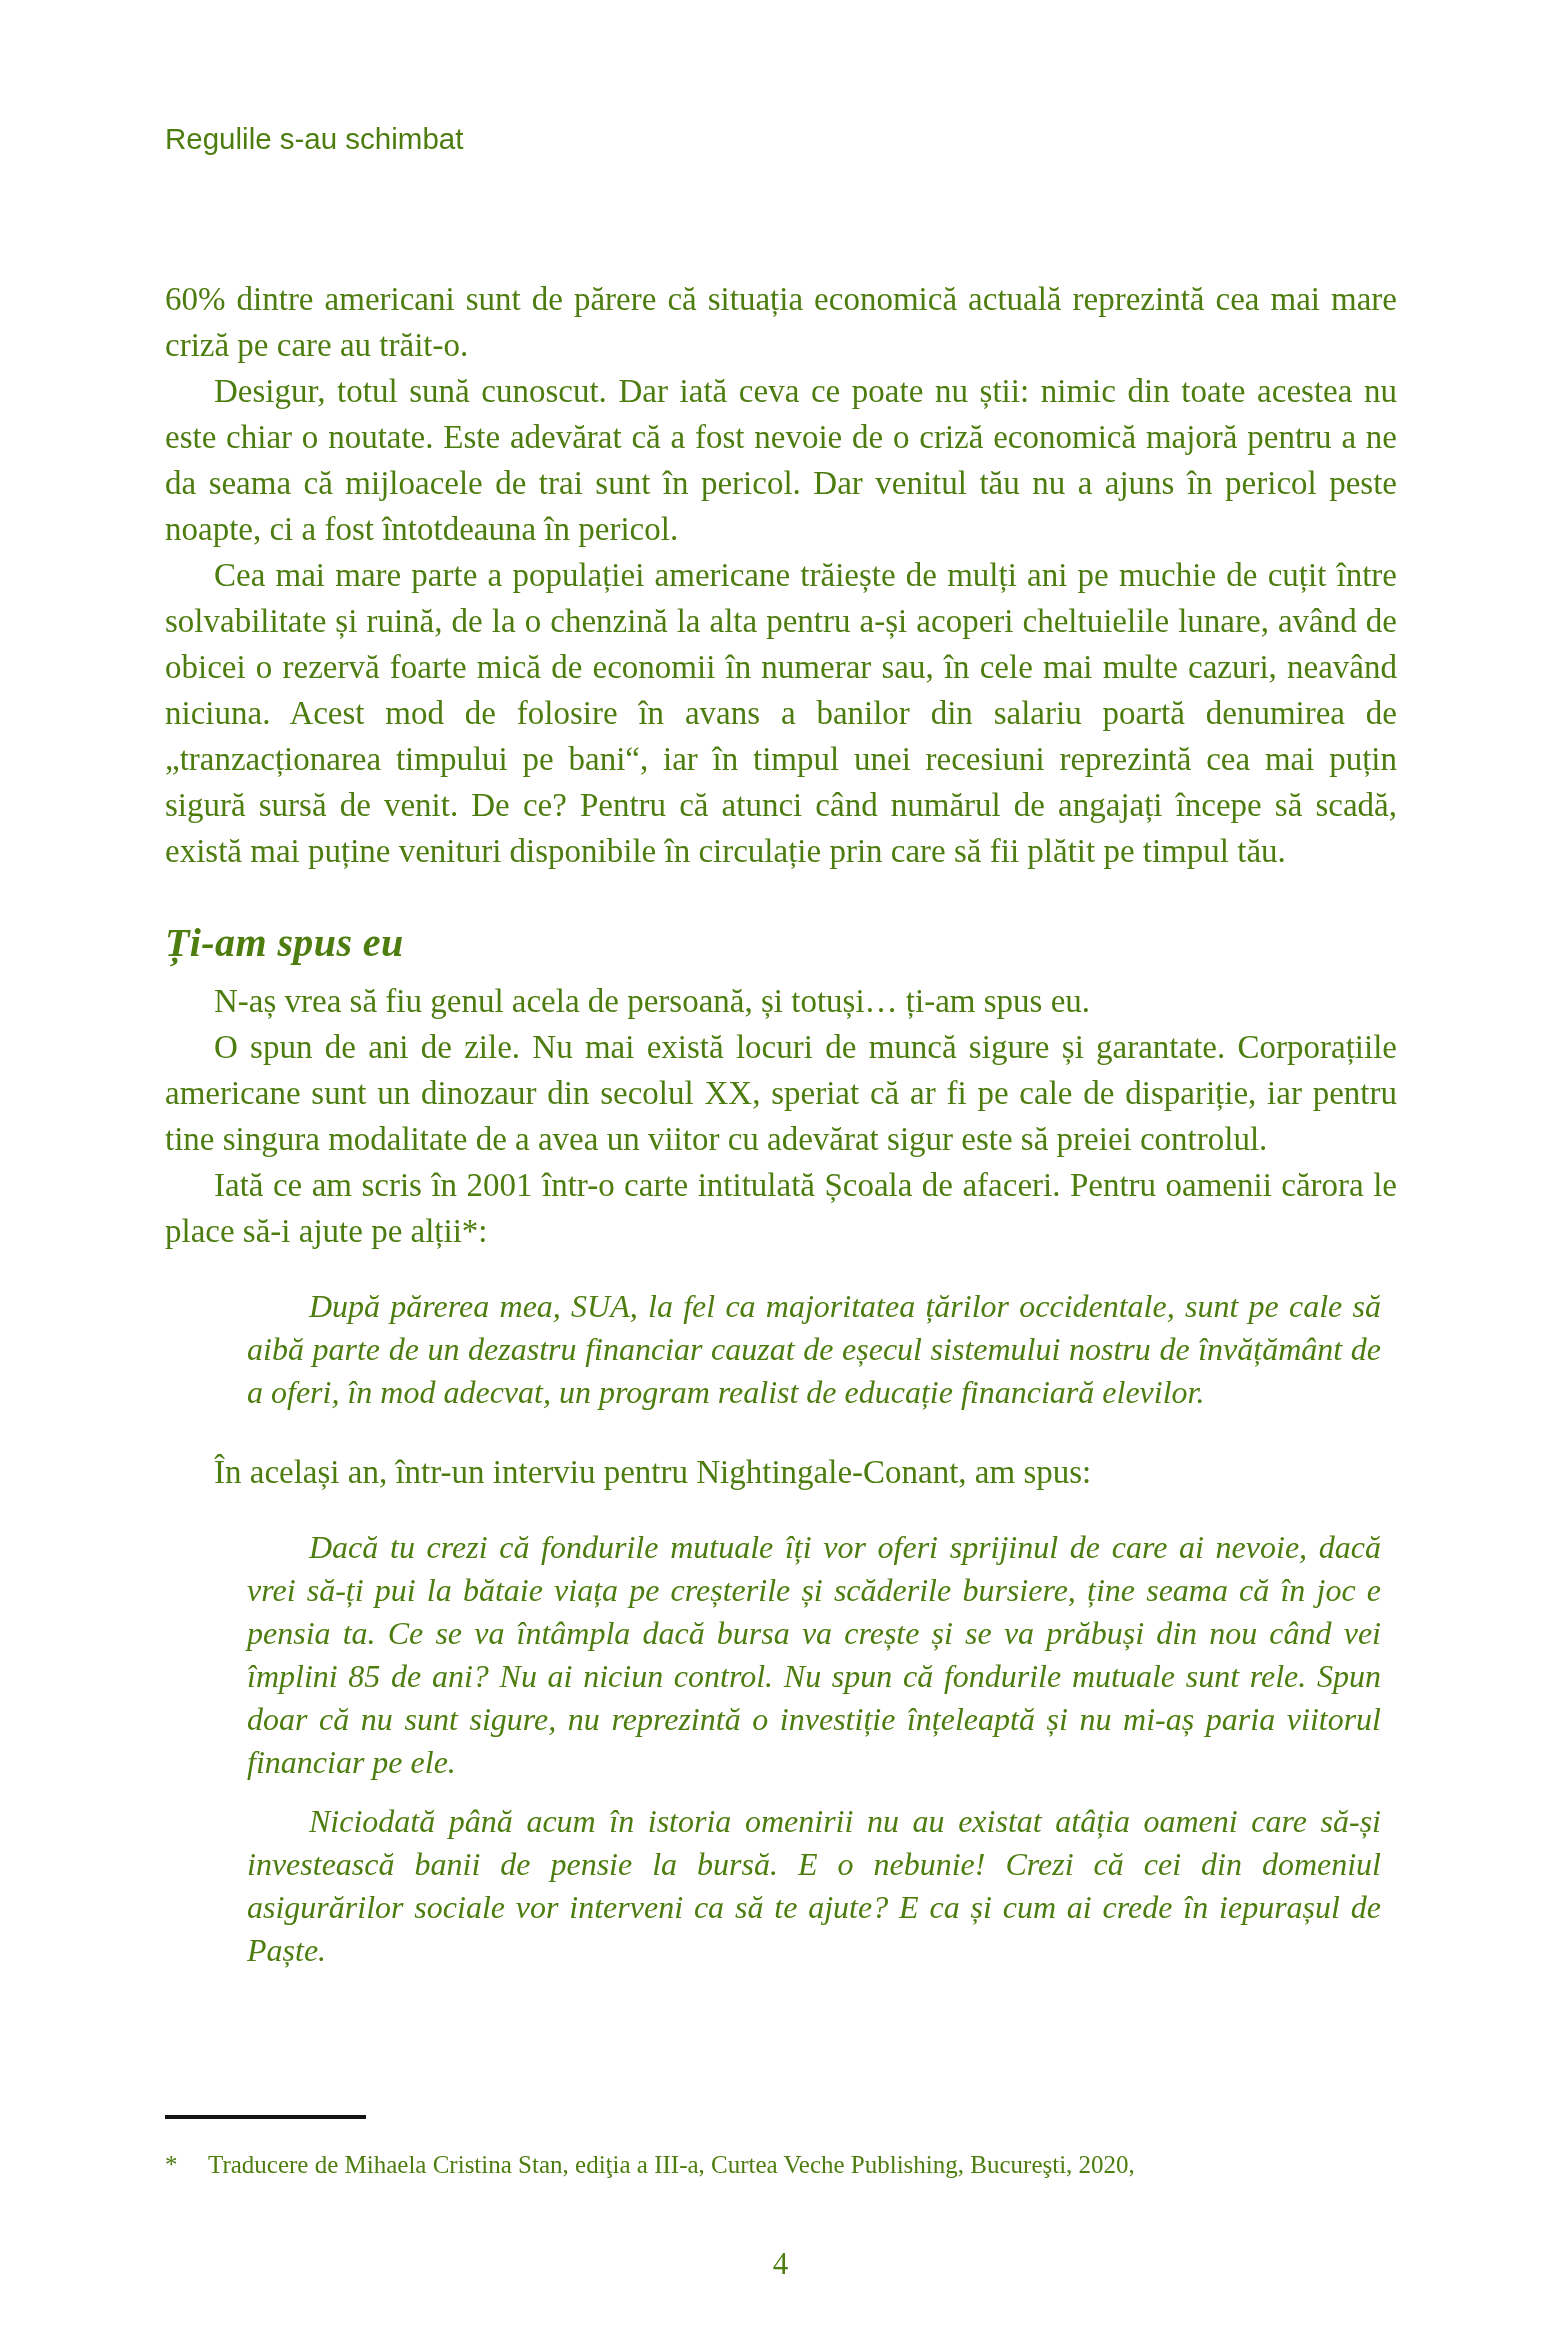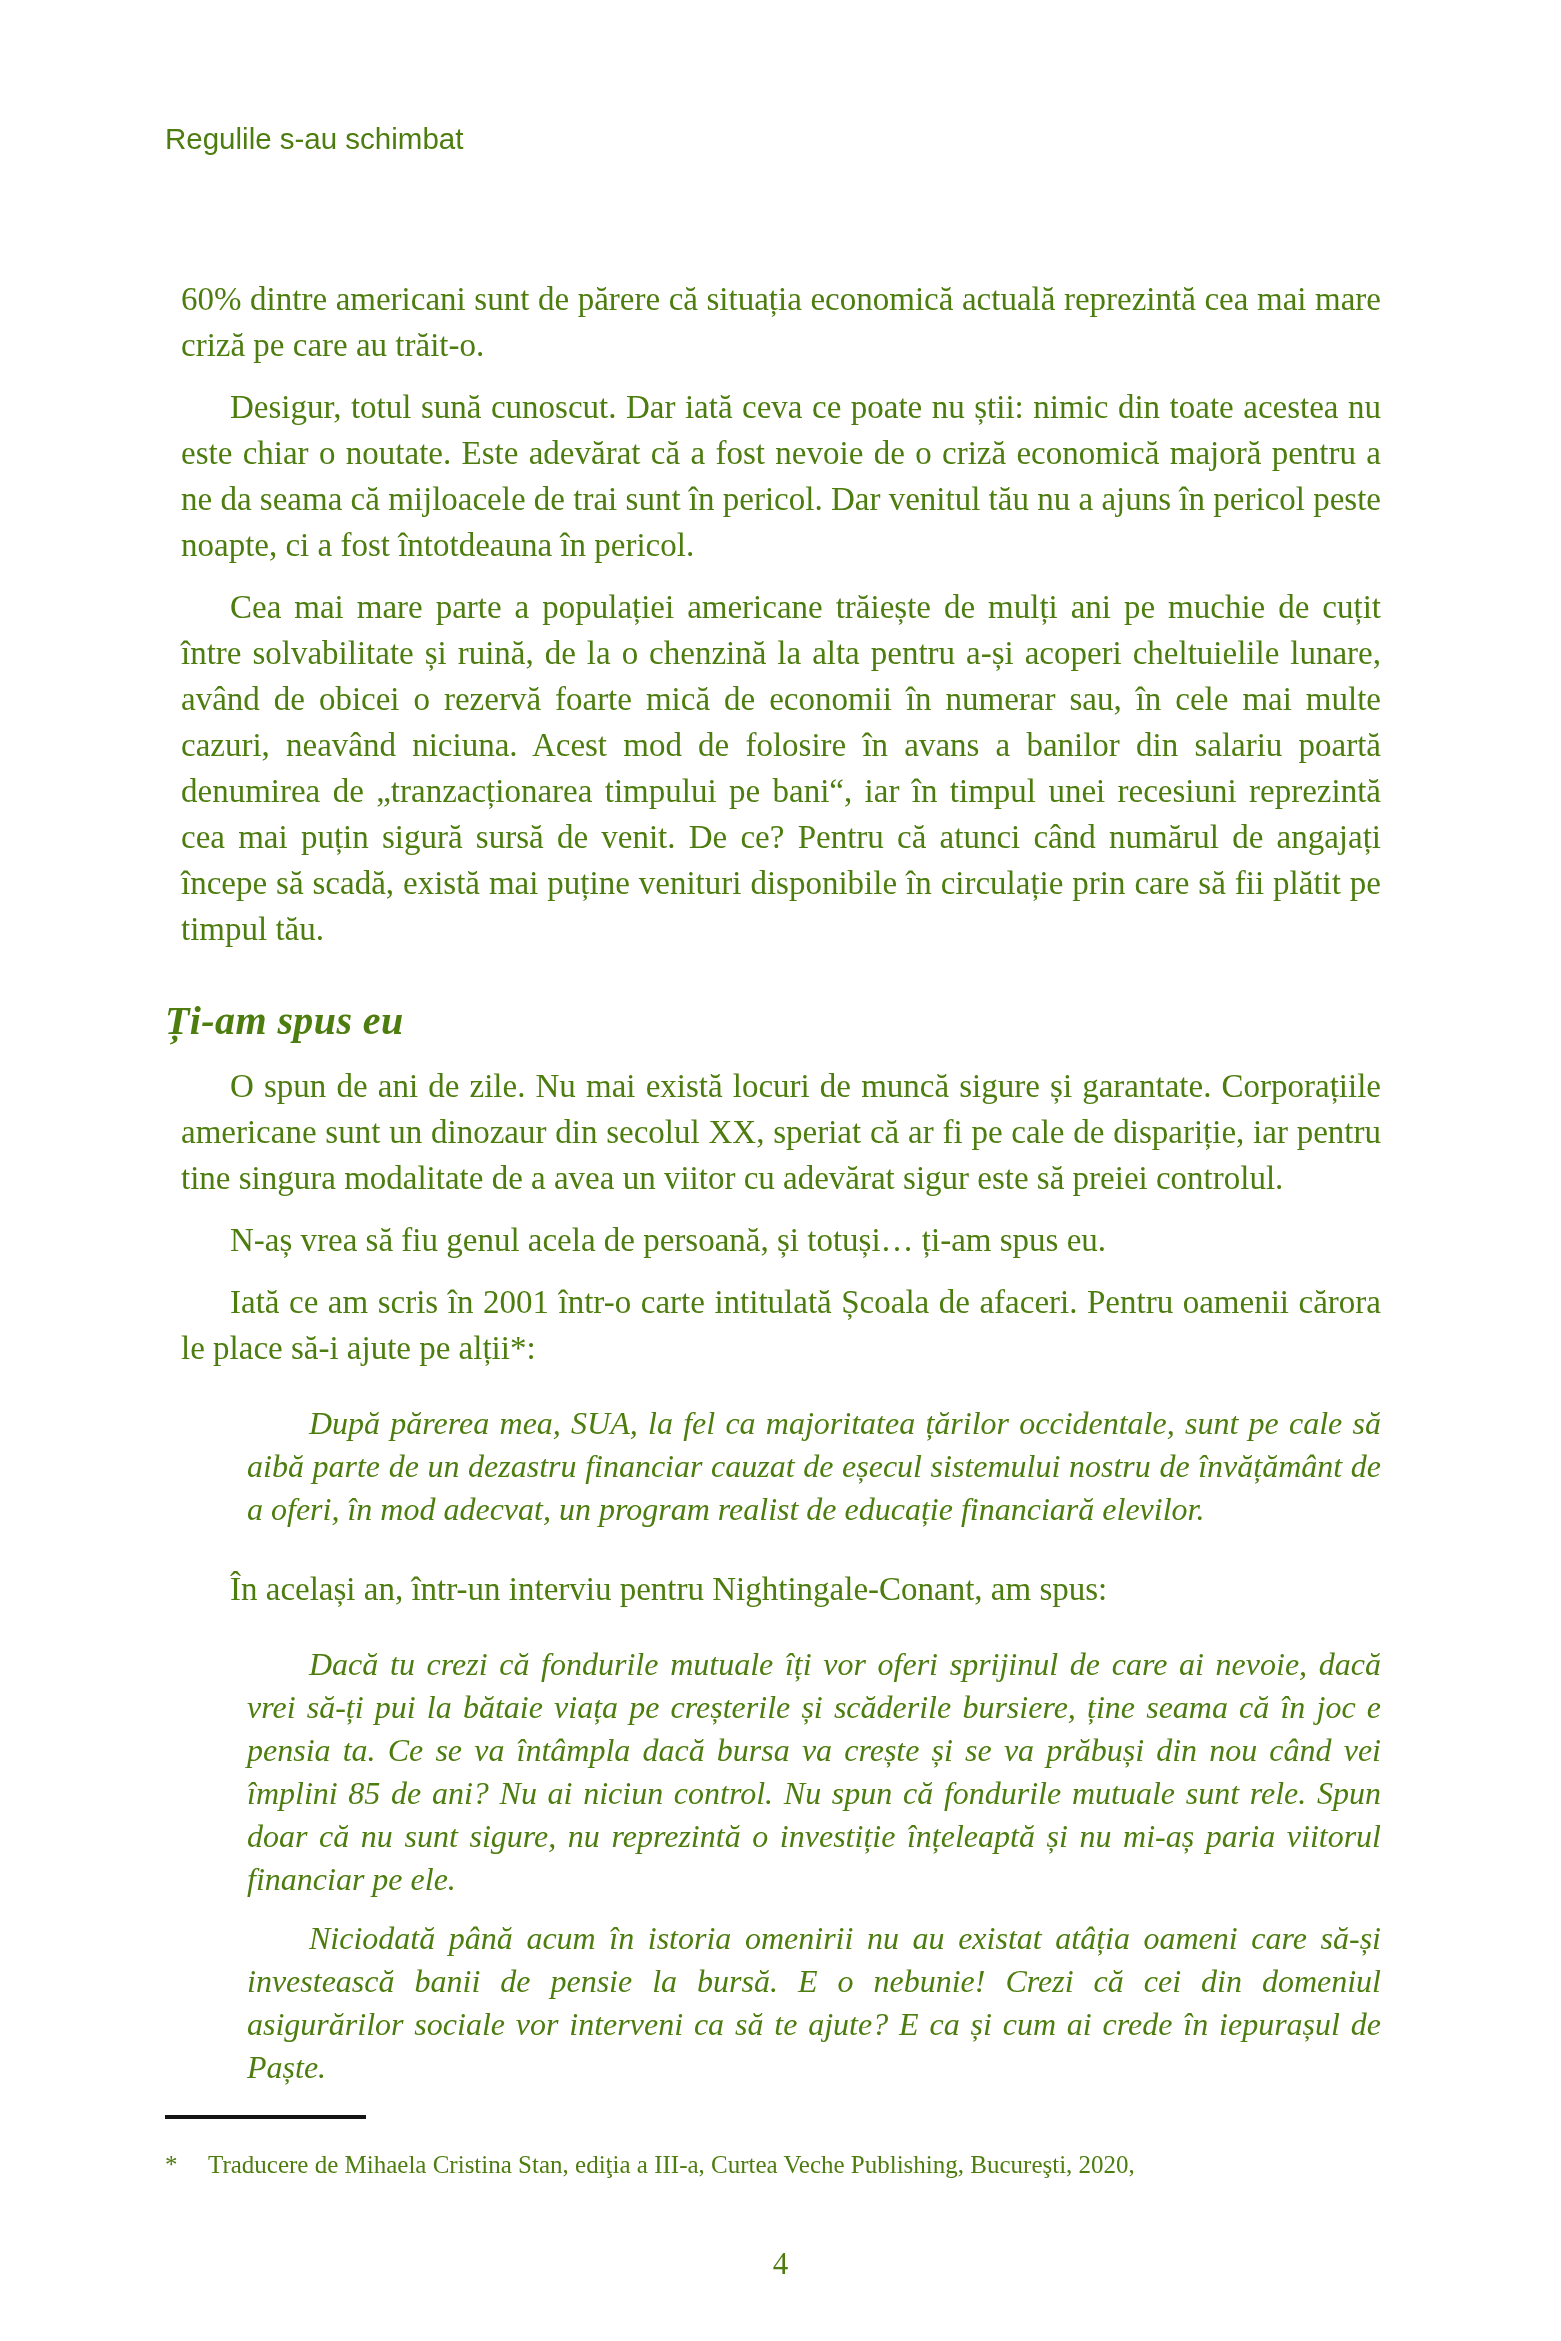--- a/index.html
+++ b/index.html
@@ -22,21 +22,21 @@
     font-family: "Liberation Sans", sans-serif;
     font-size: 29.5px;
     line-height: 35px;
     font-weight: 400;
     margin: 0 0 120px 0;
   }
   p.body {
     font-size: 33px;
     line-height: 46px;
     text-align: justify;
-    margin: 16px;
+    margin: 0;
     text-indent: 49px;
   }
   p.body.no-indent { text-indent: 0; }
   h2.section-heading {
     font-family: "Liberation Serif", serif;
     font-style: italic;
     font-weight: 700;
     font-size: 40px;
     line-height: 52px;
     margin: 43px 0 8.7px 0;
@@ -94,23 +94,23 @@
     <div class="running-header">Regulile s-au schimbat</div>
 
     <p class="body no-indent">60% dintre americani sunt de părere că situația economică actuală reprezintă cea mai mare criză pe care au trăit-o.</p>
 
     <p class="body">Desigur, totul sună cunoscut. Dar iată ceva ce poate nu știi: nimic din toate acestea nu este chiar o noutate. Este adevărat că a fost nevoie de o criză economică majoră pentru a ne da seama că mijloacele de trai sunt în pericol. Dar venitul tău nu a ajuns în pericol peste noapte, ci a fost întotdeauna în pericol.</p>
 
     <p class="body"><span>Cea mai mare parte a populației americane trăiește de mulți ani pe muchie de cuțit între solvabilitate și ruină, de la o chenzină la alta pentru a-și acoperi cheltuielile lunare, având de obicei o rezervă foarte mică de economii în numerar sau, în cele mai multe cazuri, neavând niciuna. Acest mod de folosire în avans a banilor din salariu poartă denumirea de „tranzacționarea timpului pe bani“, iar în timpul unei recesiuni reprezintă </span><span class="emph">cea mai puțin</span><span> sigură sursă de venit. De ce? Pentru că atunci când numărul de angajați începe să scadă, există mai puține venituri disponibile în circulație prin care să fii plătit pe timpul tău.</span></p>
 
     <h2 class="section-heading">Ți-am spus eu</h2>
 
+    <p class="body"><span>N-aș vrea să fiu genul acela de persoană, și totuși… </span><span class="emph">ți-am spus eu</span><span>.</span></p>
+
     <p class="body">O spun de ani de zile. Nu mai există locuri de muncă sigure și garantate. Corporațiile americane sunt un dinozaur din secolul XX, speriat că ar fi pe cale de dispariție, iar pentru tine singura modalitate de a avea un viitor cu adevărat sigur este să preiei controlul.</p>
-
-    <p class="body"><span>N-aș vrea să fiu genul acela de persoană, și totuși… </span><span class="emph">ți-am spus eu</span><span>.</span></p>
 
     <p class="body"><span>Iată ce am scris în 2001 într-o carte intitulată </span><span class="emph">Școala de afaceri. Pentru oamenii cărora le place să-i ajute pe alții*</span><span>:</span></p>
 
     <blockquote class="quote">
       <p>După părerea mea, SUA, la fel ca majoritatea țărilor occidentale, sunt pe cale să aibă parte de un dezastru financiar cauzat de eșecul sistemului nostru de învățământ de a oferi, în mod adecvat, un program realist de educație financiară elevilor.</p>
     </blockquote>
 
     <p class="body">În același an, într-un interviu pentru Nightingale-Conant, am spus:</p>
 
     <blockquote class="quote">

